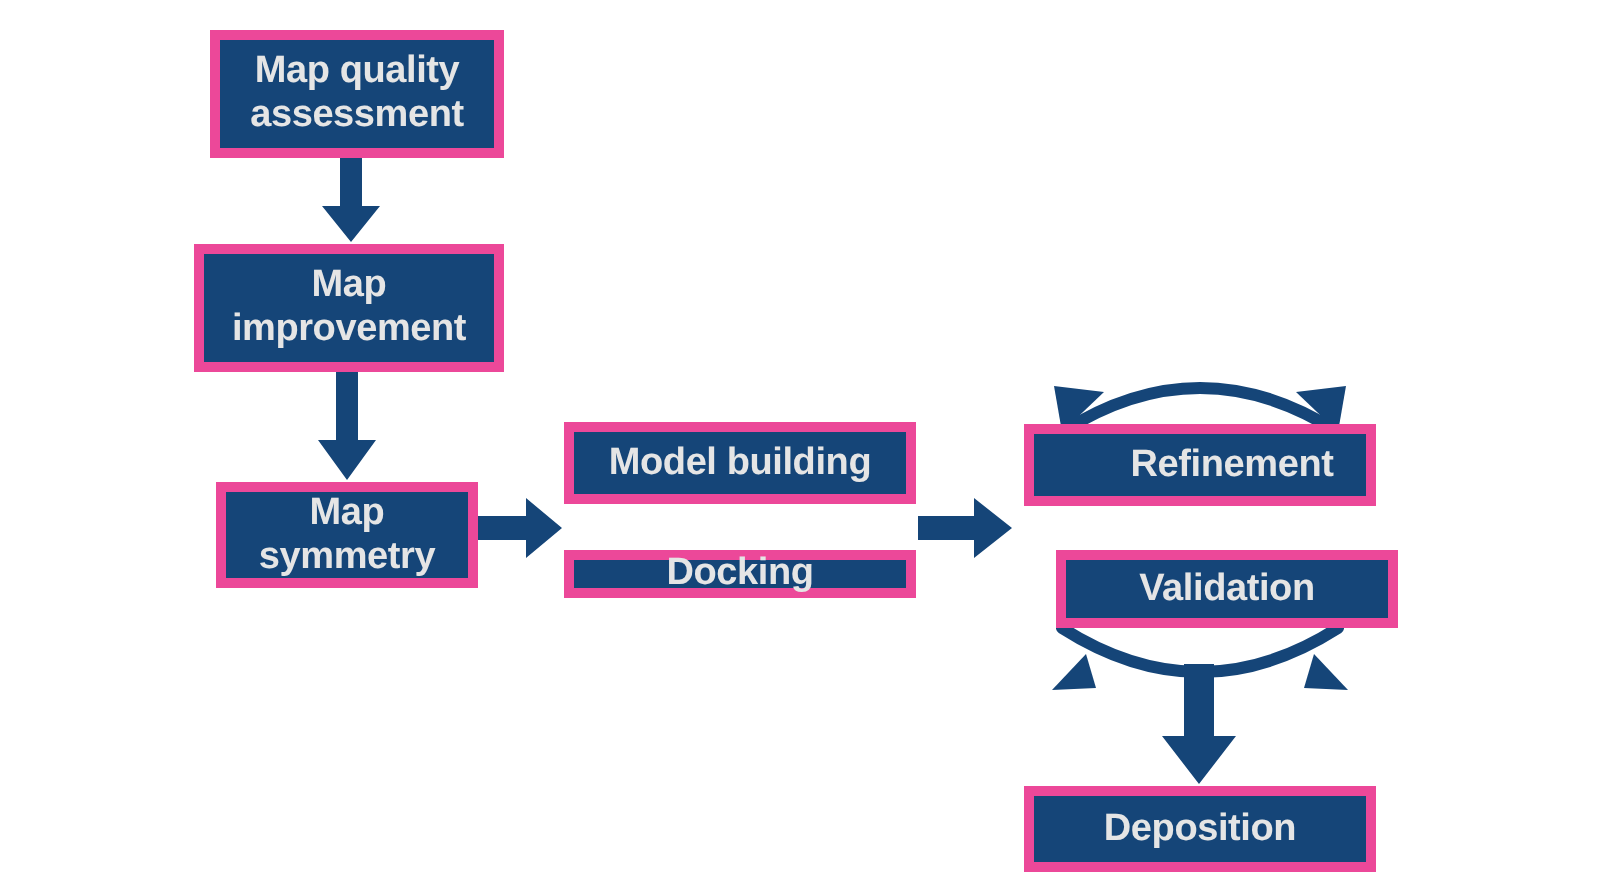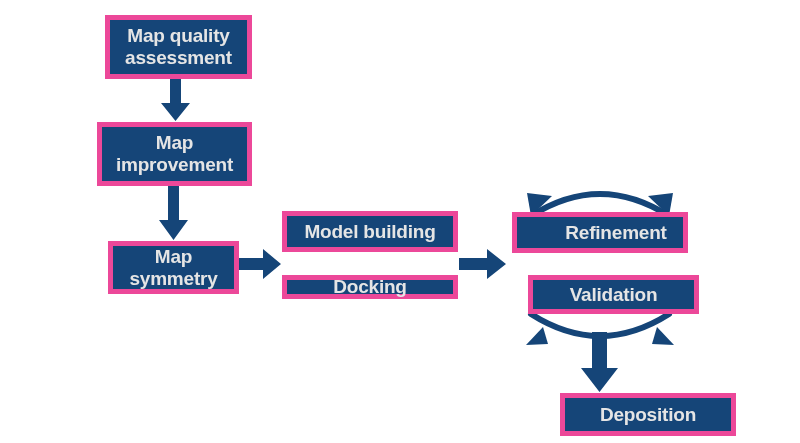--- a/index.html
+++ b/index.html
@@ -112,17 +112,17 @@
   </div>
 
   <div class="node" style="left:512px; top:212px; width:176px; height:41px;padding-left:32px;">
     <span class="label">Refinement</span>
   </div>
 
   <div class="node" style="left:512px; top:275px; width:171px; height:39px;margin-left:16px;">
     <span class="label">Validation</span>
   </div>
 
-  <div class="node" style="left:512px; top:393px; width:176px; height:43px;margin-left:48px;">
+  <div class="node" style="left:512px; top:393px; width:176px; height:43px;">
     <span class="label">Deposition</span>
   </div>
 
 </div>
 
 </body></html>

